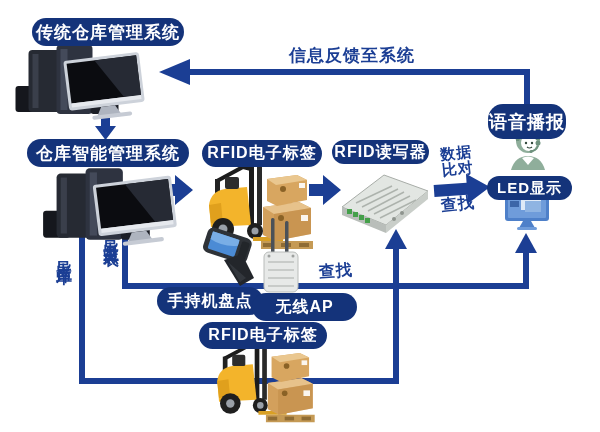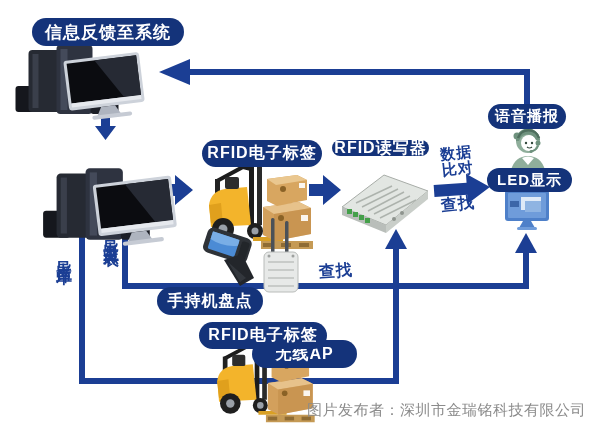--- a/index.html
+++ b/index.html
@@ -236,47 +236,48 @@
       <path d="M71,57 l37,-6 l0,26 l-37,7 z" fill="#c08a45" opacity="0.5"></path>
       <rect x="98" y="58" width="7" height="6" fill="#ffffff" opacity="0.9"></rect>
       <circle cx="78" cy="61" r="3" fill="#8a6226"></circle>
       <path d="M64,22 l30,-4 l10,5 l0,20 l-30,6 l-10,-5 z" fill="#d8a660"></path>
       <path d="M64,22 l30,-4 l10,5 l-31,5 z" fill="#eac78f"></path>
       <circle cx="80" cy="32" r="3" fill="#8a6226"></circle>
       <rect x="96" y="26" width="6" height="5" fill="#ffffff" opacity="0.9"></rect>
     </svg>
   </div>
 
-  <div class="pill" style="left:32px;top:18px;width:152px;height:28px;font-size:17px;">信息反馈至系统</div>
-
+  <div class="pill" style="left:32px;top:18px;width:152px;height:28px;font-size:17px;">传统仓库管理系统</div>
+
+  <div class="pill" style="left:27px;top:139px;width:162px;height:28px;font-size:17px;">仓库智能管理系统</div>
 
   <div class="pill" style="left:202px;top:140px;width:120px;height:27px;font-size:16px;">RFID电子标签</div>
 
-  <div class="pill" style="left:332px;top:140px;width:97px;height:16px;font-size:16px;">RFID读写器</div>
-
-  <div class="pill" style="left:488px;top:104px;width:78px;height:25px;font-size:15px;">语音播报</div>
-
-  <div class="pill" style="left:487px;top:168px;width:85px;height:24px;font-size:15px;">LED显示</div>
+  <div class="pill" style="left:332px;top:140px;width:97px;height:24px;font-size:16px;">RFID读写器</div>
+
+  <div class="pill" style="left:488px;top:104px;width:78px;height:35px;font-size:18px;">语音播报</div>
+
+  <div class="pill" style="left:487px;top:176px;width:85px;height:24px;font-size:15px;">LED显示</div>
 
   <div class="pill" style="left:157px;top:287px;width:106px;height:28px;font-size:16px;">手持机盘点</div>
 
-  <div class="pill" style="left:252px;top:293px;width:105px;height:28px;font-size:16px;margin-top:47px;">无线AP</div>
+  <div class="pill" style="left:252px;top:293px;width:105px;height:28px;font-size:16px;">无线AP</div>
 
   <div class="pill" style="left:199px;top:322px;width:128px;height:27px;font-size:16px;">RFID电子标签</div>
 
+  <div class="lbl" style="left:289px;top:44px;font-size:17px;">信息反馈至系统</div>
 
 
   <div class="vlabel" style="left:53px;top:247px;font-size:16px;">导出库单</div>
 
   <div class="vlabel" style="left:100px;top:226px;font-size:16px;">导出盘点表</div>
 
   <div class="lbl twolines" style="left:441px;top:145px;font-size:15px;transform:rotate(-6deg);">
     <span>数据</span><br>
     <span>比对</span>
   </div>
 
   <div class="lbl" style="left:441px;top:194px;font-size:16px;transform:rotate(-6deg);">查找</div>
 
   <div class="lbl" style="left:319px;top:261px;font-size:16px;transform:rotate(-4deg);">查找</div>
 
-  <div class="footer" style="left:307px;top:401px;font-size:15px;">图片发布者：深圳市金瑞铭科技有限公司</div>
 
 </div>
 
 </body></html>

